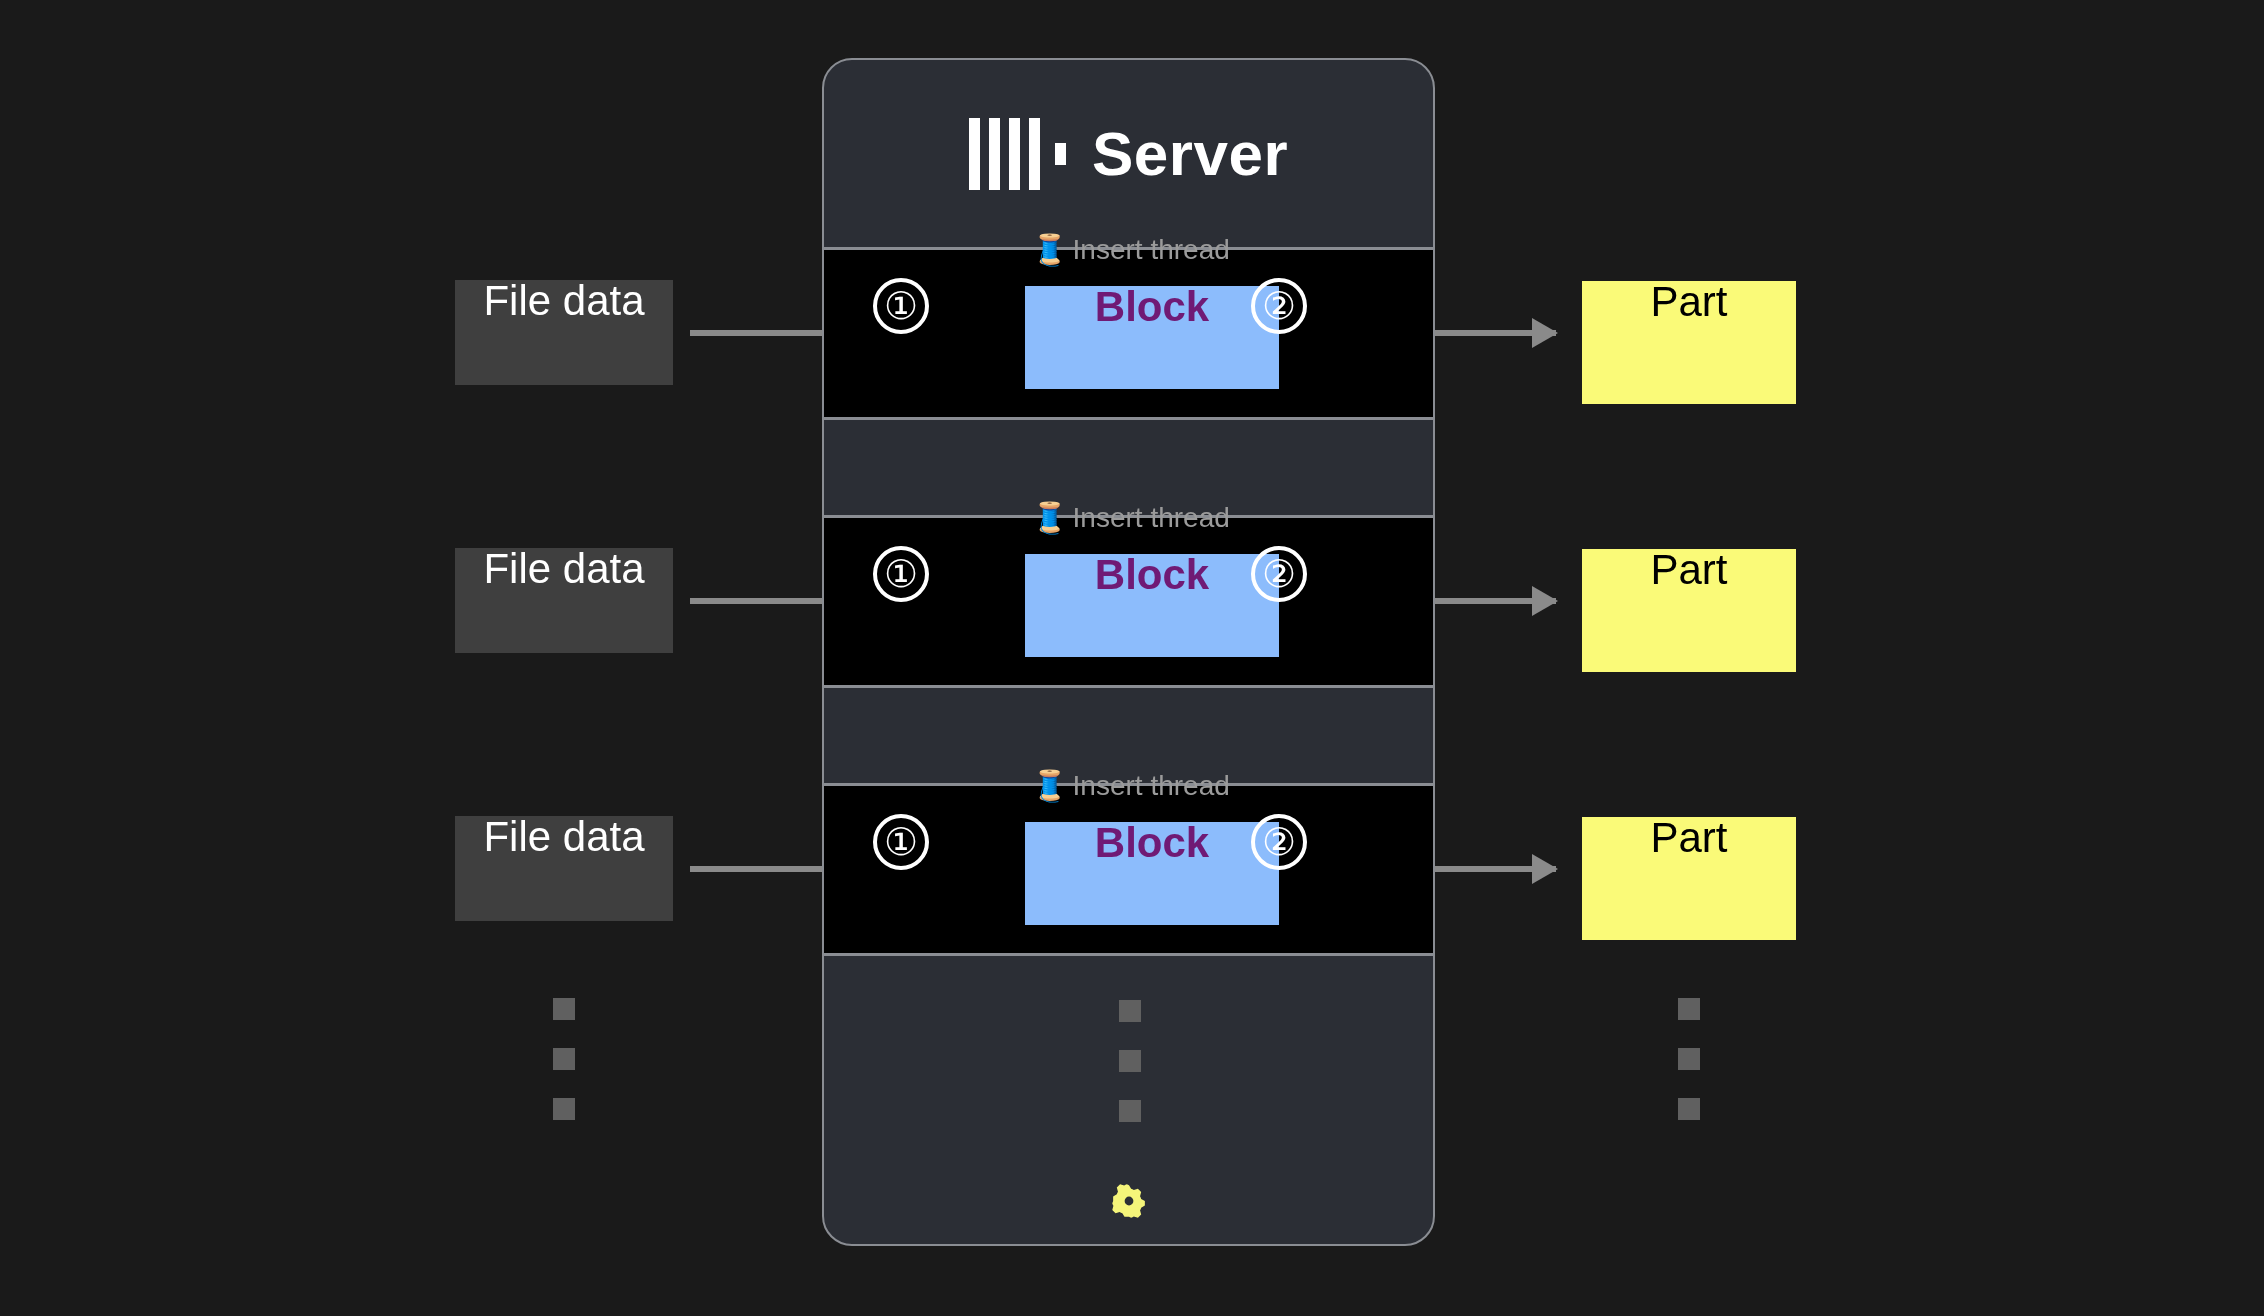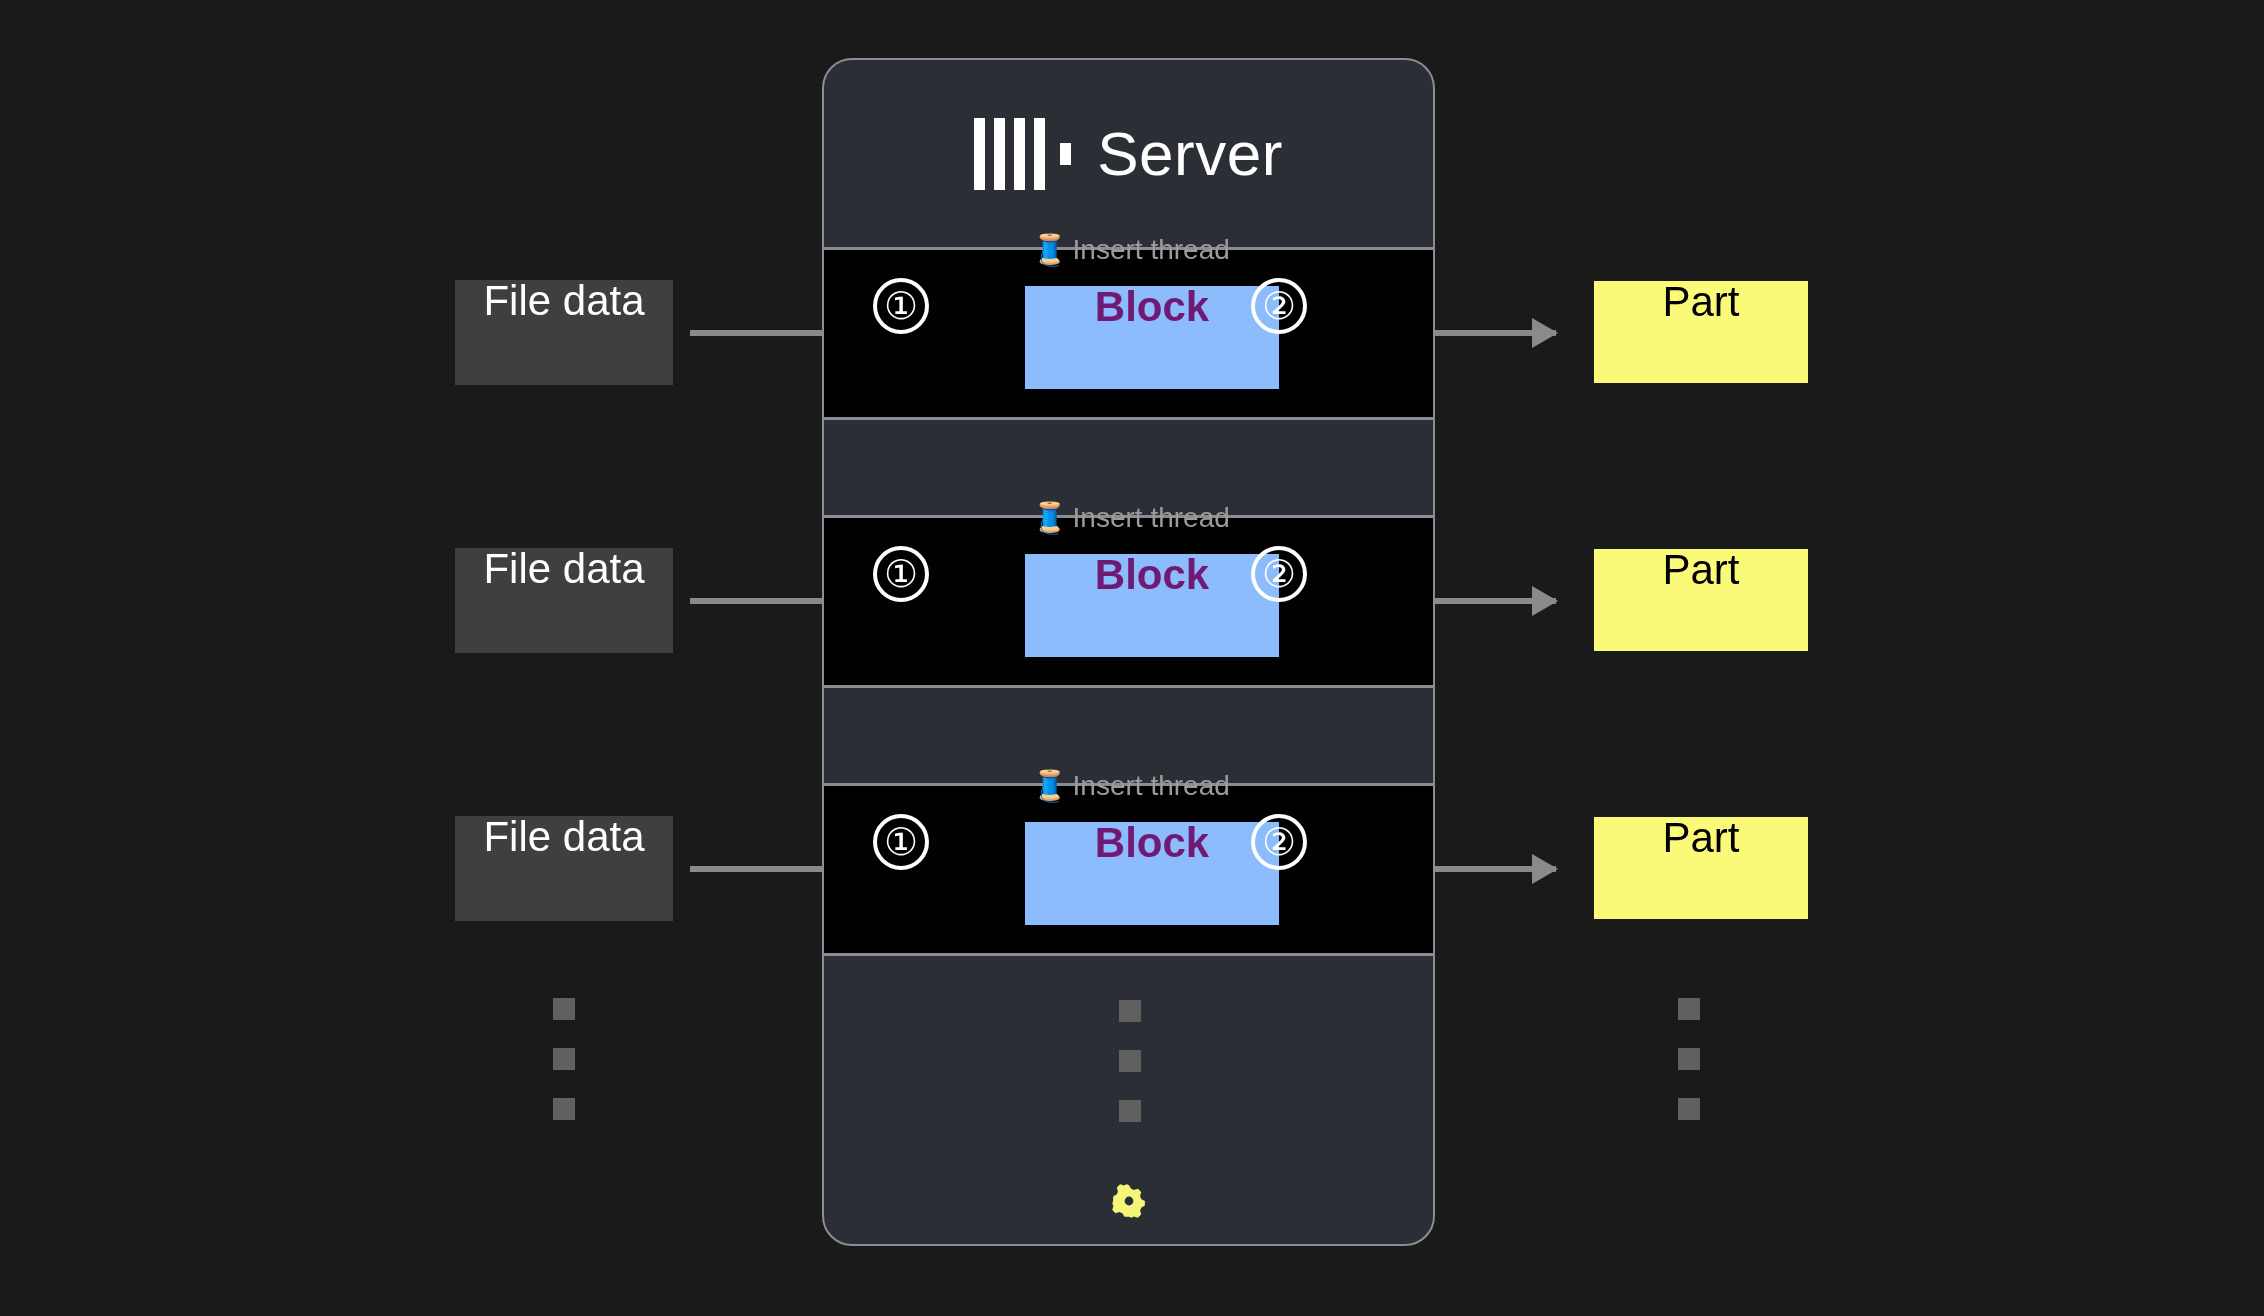--- a/index.html
+++ b/index.html
@@ -31,21 +31,21 @@
     left:0; top:0; width:100%; height:187px;
     display:flex; align-items:center; justify-content:center;
     gap:26px;
   }
   #server-logo { display:flex; align-items:flex-end; gap:9px; height:72px; }
   #server-logo .bar { width:11px; height:72px; background:#ffffff; }
   #server-logo .dot { width:11px; height:22px; background:#ffffff; margin-bottom:25px; margin-left:6px; }
   #server-title {
     color:#ffffff;
     font-size:62px;
-    font-weight:400;
+    font-weight:700;
     letter-spacing:0.5px;
     line-height:1;
   }
 
   
   .lane {
     position:absolute;
     left:-2px;
     width:617px;
     background:#000000;
@@ -80,24 +80,23 @@
     background:#3f3f3f;
     color:#ffffff;
   }
   .node-block {
     width:254px; height:103px;
     background:#8cbcfc;
     color:#701a75;
     font-weight:bold;
   }
   .node-part {
-    width:214px; height:102px;
+    width:214px; height:123px;
     background:#fafa78;
     color:#000000;
-    margin-left:12px;
   }
 
   
   .arrow {
     position:absolute;
     height:6px;
     background:#8a8a8a;
   }
   .arrow::after {
     content:"";

